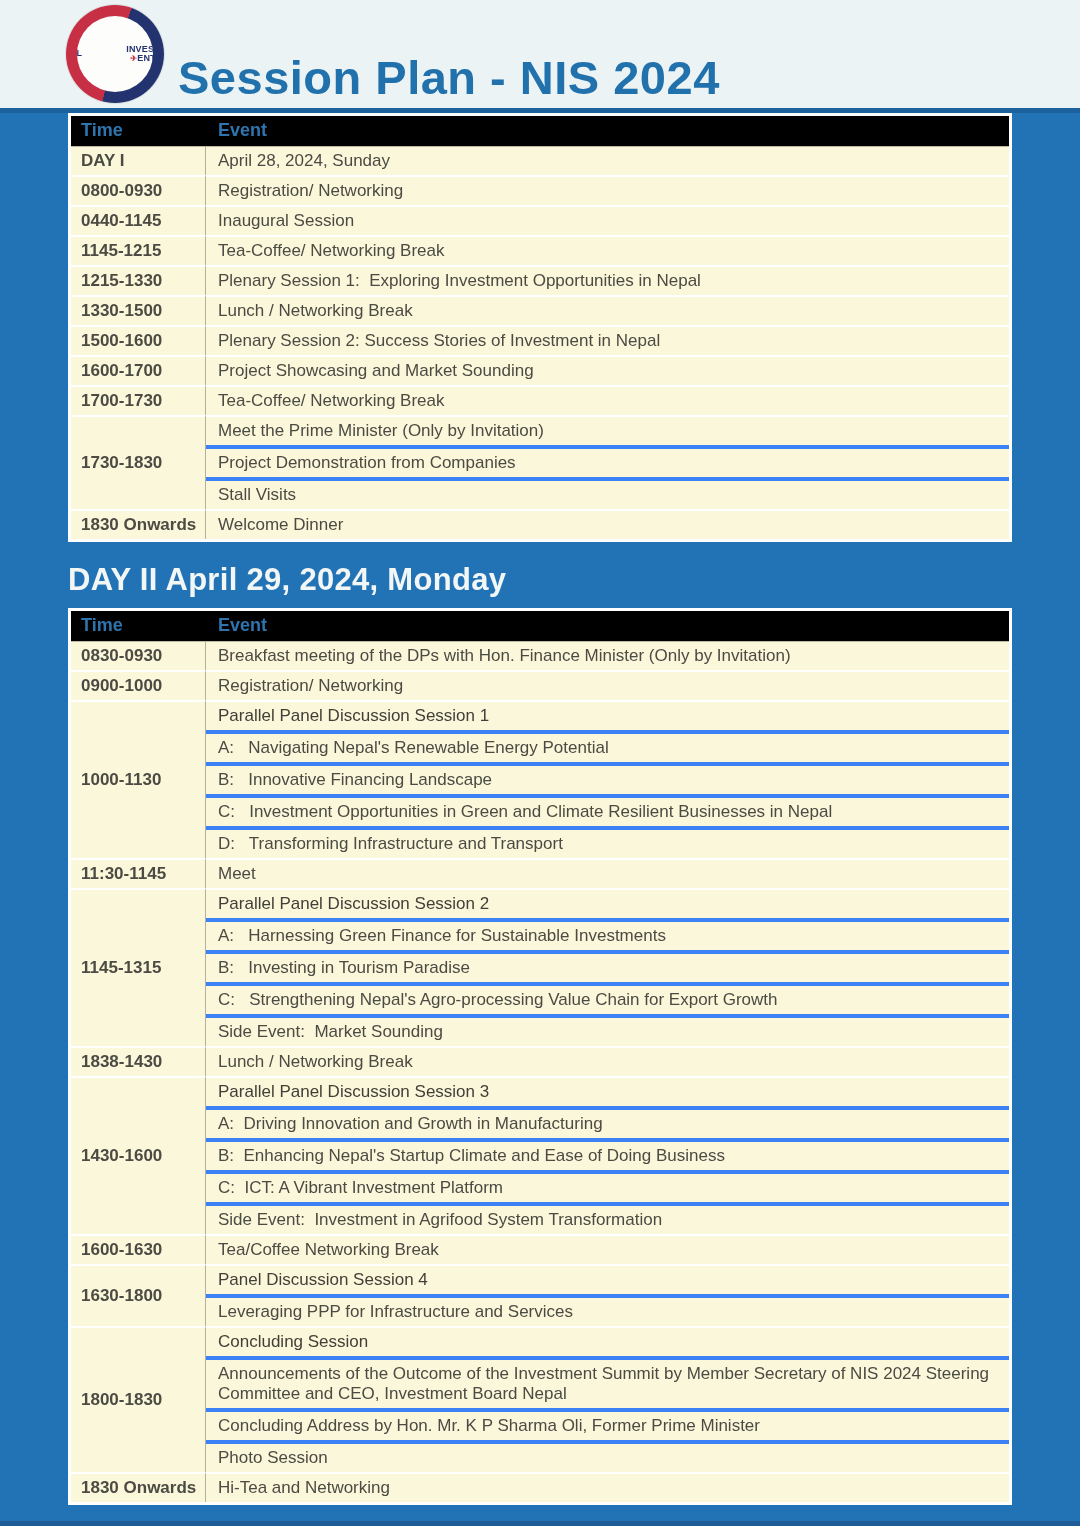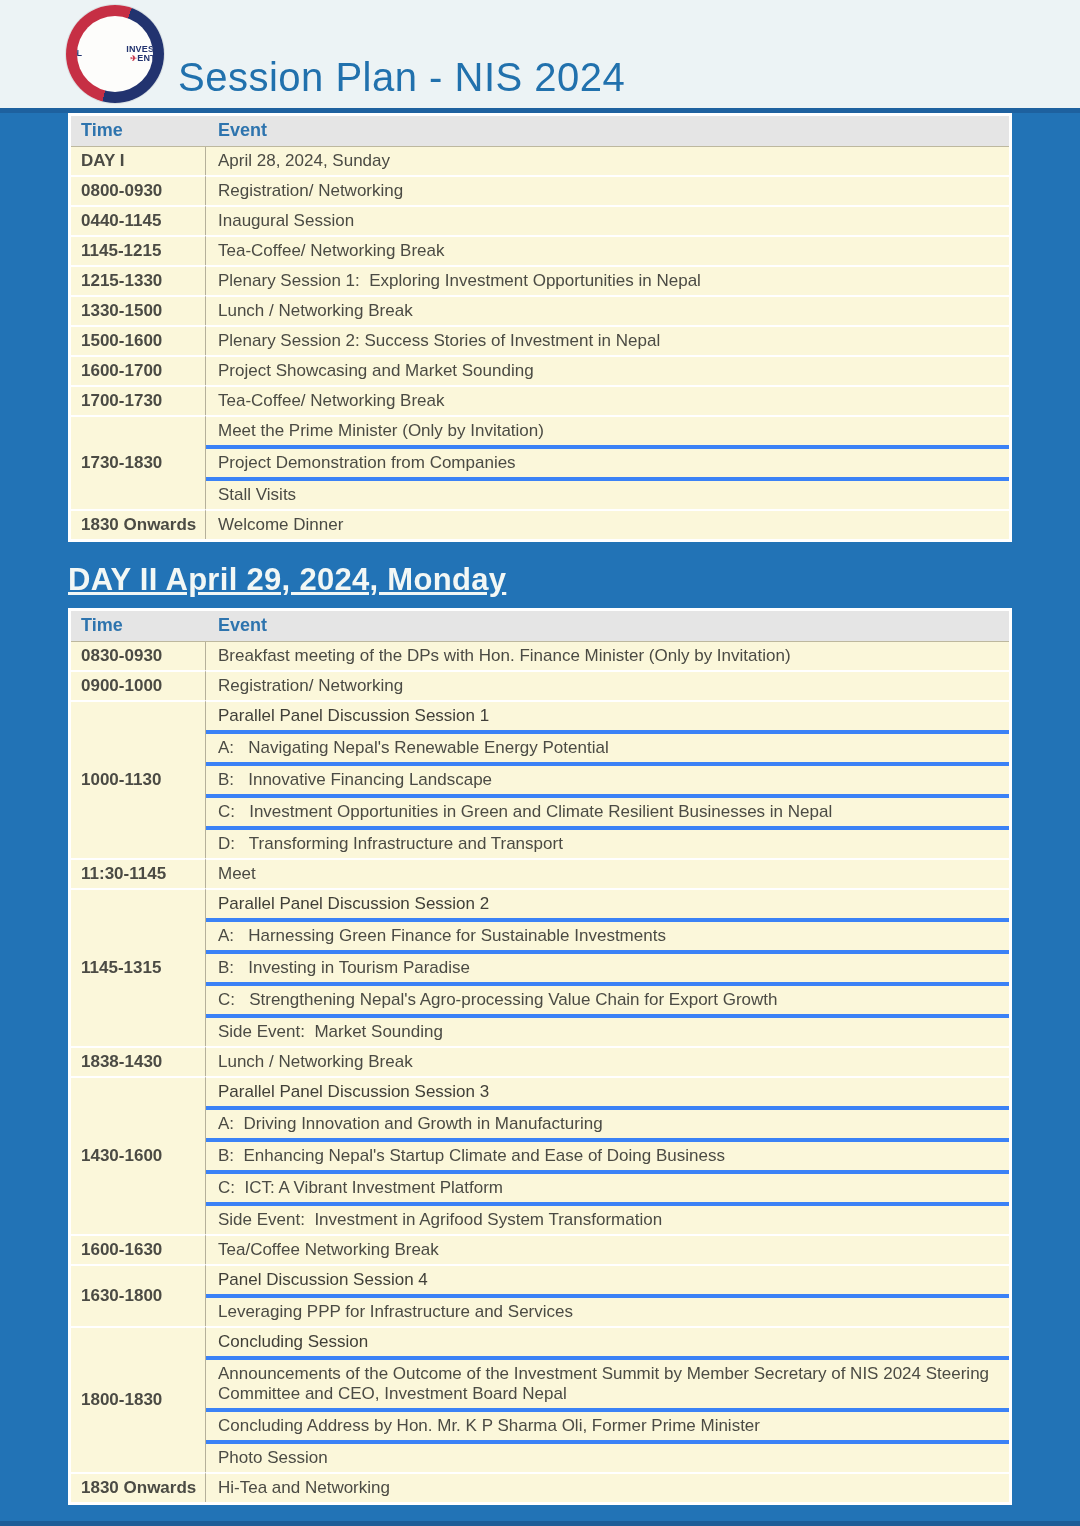--- a/index.html
+++ b/index.html
@@ -56,50 +56,50 @@
     margin: 0 -3px;
   }
   .logo-mountains .mtn.small { border-bottom-color: #c2c8cd; border-bottom-width: 6px; }
   .logo-word { font-size: 9px; font-weight: bold; color: #22336f; letter-spacing: .2px; }
   .logo-word .plane { color: #c62f44; font-size: 8px; }
   .logo-word.summit { color: #22336f; margin-top: 43px; }
   .logo-redbar { width: 34px; height: 2px; background: #c62f44; border-radius: 1px; margin-top: 2px; }
   .logo-topmark { width: 18px; height: 2px; background: #c62f44; border-radius: 1px; margin-bottom: 2px; }
 
   .page-title {
-    font-size: 40px;
-    font-weight: normal;
+    font-size: 47px;
+    font-weight: bold;
     color: #2171ad;
     letter-spacing: .5px;
     margin-top: 46px;
   }
 
   
   .content { padding: 0 68px; }
   .day-heading {
     color: #f2f7f5;
     font-size: 31px;
     font-weight: bold;
     letter-spacing: .3px;
     margin: 24px 0 10px 0;
   }
-  .day-heading.second { margin-top: 20px; text-decoration: underline; }
+  .day-heading.second { margin-top: 20px; }
 
   
   table.sched {
     width: 944px;
     border-collapse: separate;
     border-spacing: 0;
     background: #fff;
     border: 3px solid #fff;
     table-layout: fixed;
   }
   table.sched col.c-time { width: 135px; }
   table.sched thead th {
-    background: #e5e5e5;
+    background: #000000;
     color: #2e74ae;
     font-size: 18px;
     font-weight: bold;
     text-align: left;
     padding: 4px 10px 5px 10px;
     border-bottom: 1px solid #bdb89e;
   }
   table.sched thead th.ev { padding-left: 12px; }
   table.sched td {
     background: #fbf7da;

